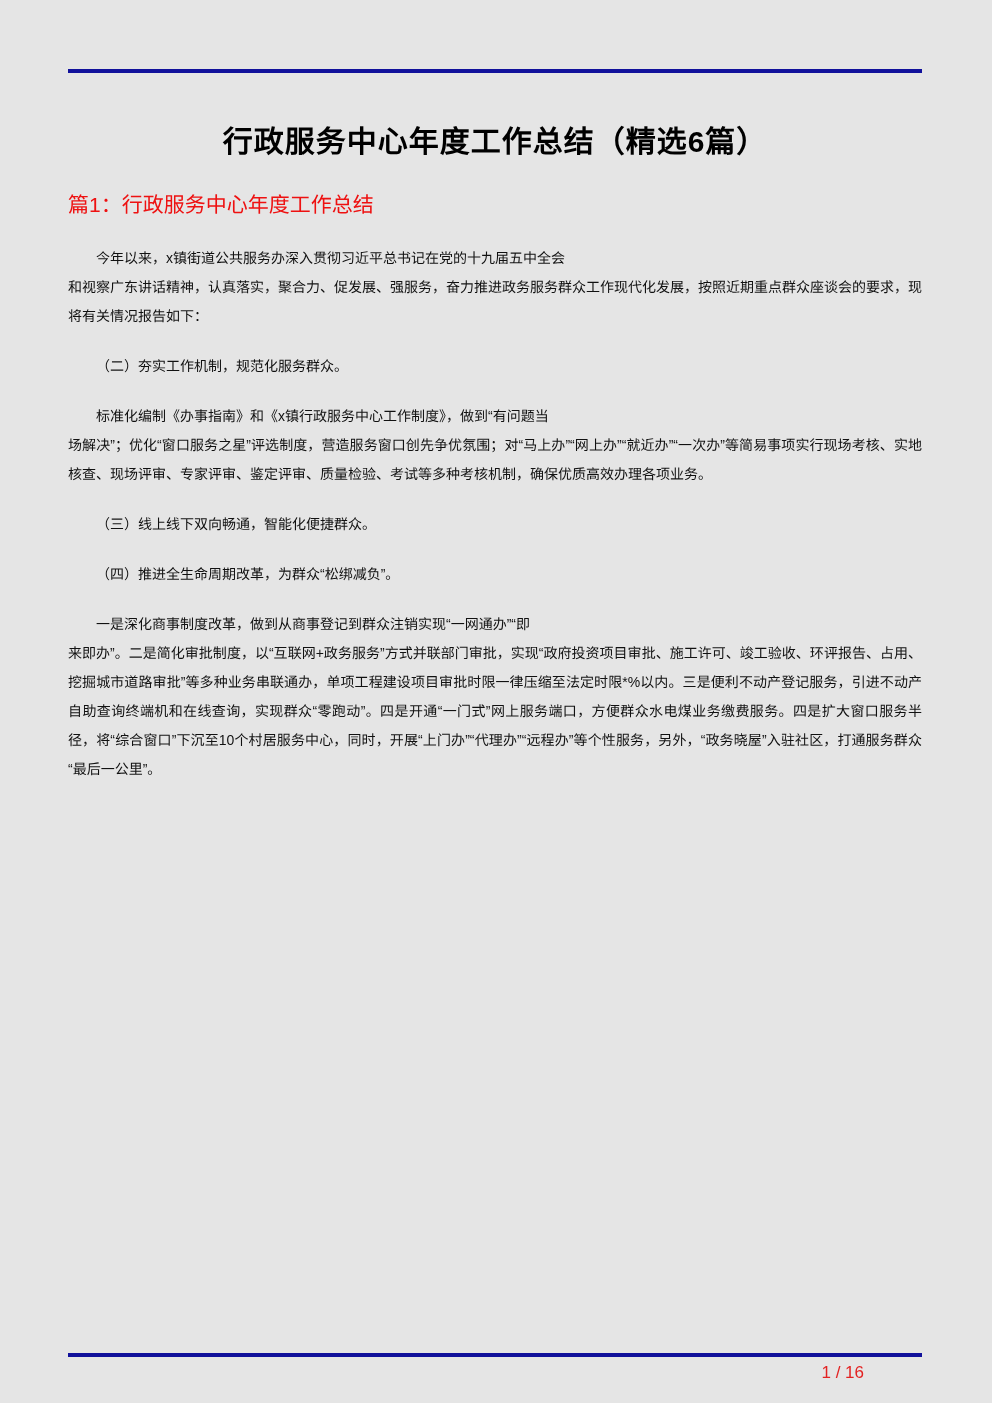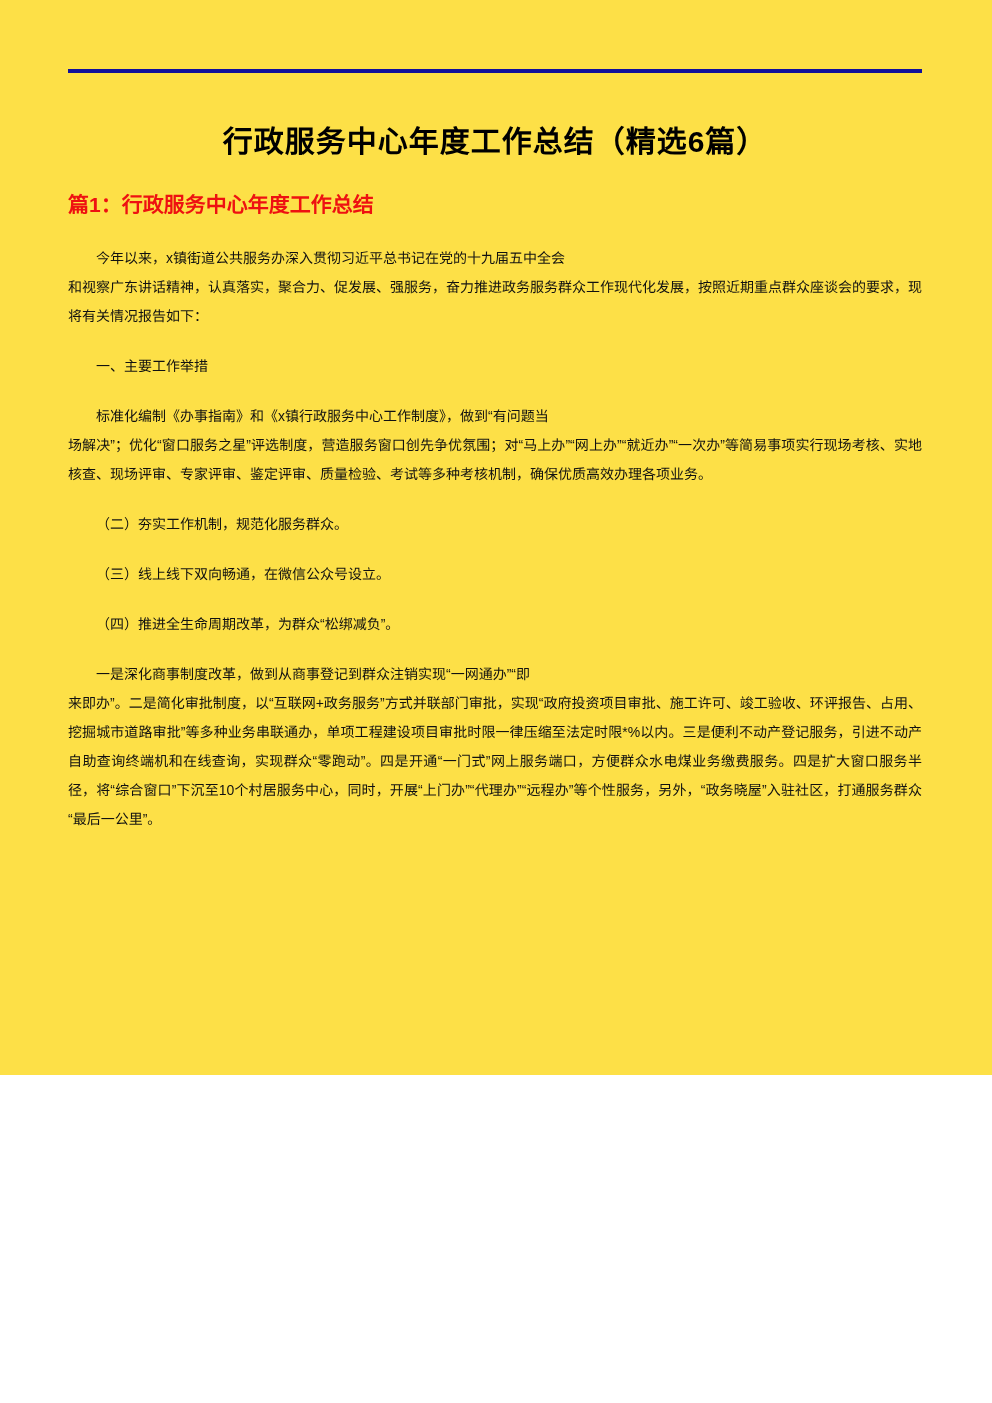--- a/index.html
+++ b/index.html
@@ -4,22 +4,22 @@
 <style>
   html, body {
     margin: 0;
     padding: 0;
     background: #ffffff;
     font-family: "Liberation Sans", "DejaVu Sans", sans-serif;
   }
   .page {
     position: relative;
     width: 992px;
-    height: 1075px;
-    background: #fde047;
+    height: 1403px;
+    background: #e5e5e5;
     overflow: hidden;
   }
   .content {
     position: absolute;
     left: 68px;
     right: 70px;
     top: 0;
   }
   .rule {
     height: 4px;
@@ -36,21 +36,21 @@
     font-size: 30px;
     line-height: 38px;
     font-weight: 700;
     color: #000000;
     letter-spacing: 1px;
   }
   .section-heading {
     margin: 30px 0 8px 0;
     font-size: 21px;
     line-height: 27px;
-    font-weight: 700;
+    font-weight: 400;
     color: #ee1111;
   }
   .body-text {
     margin-top: 26px;
   }
   .body-text p {
     margin: 0 0 21px 0;
     font-size: 14px;
     line-height: 29px;
     color: #111111;
@@ -82,25 +82,24 @@
 
     <div class="rule top-rule"></div>
 
     <h1 class="doc-title">行政服务中心年度工作总结（精选6篇）</h1>
 
     <h2 class="section-heading">篇1：行政服务中心年度工作总结</h2>
 
     <div class="body-text">
       <p>今年以来，x镇街道公共服务办深入贯彻习近平总书记在党的十九届五中全会
 和视察广东讲话精神，认真落实，聚合力、促发展、强服务，奋力推进政务服务群众工作现代化发展，按照近期重点群众座谈会的要求，现将有关情况报告如下：</p>
-      <p>一、主要工作举措</p>
+      <p>（二）夯实工作机制，规范化服务群众。</p>
       <p>标准化编制《办事指南》和《x镇行政服务中心工作制度》，做到“有问题当
 场解决”；优化“窗口服务之星”评选制度，营造服务窗口创先争优氛围；对“马上办”“网上办”“就近办”“一次办”等简易事项实行现场考核、实地核查、现场评审、专家评审、鉴定评审、质量检验、考试等多种考核机制，确保优质高效办理各项业务。</p>
-      <p>（二）夯实工作机制，规范化服务群众。</p>
-      <p>（三）线上线下双向畅通，在微信公众号设立。</p>
+      <p>（三）线上线下双向畅通，智能化便捷群众。</p>
       <p>（四）推进全生命周期改革，为群众“松绑减负”。</p>
       <p>一是深化商事制度改革，做到从商事登记到群众注销实现“一网通办”“即
 来即办”。二是简化审批制度，以“互联网+政务服务”方式并联部门审批，实现“政府投资项目审批、施工许可、竣工验收、环评报告、占用、挖掘城市道路审批”等多种业务串联通办，单项工程建设项目审批时限一律压缩至法定时限*%以内。三是便利不动产登记服务，引进不动产自助查询终端机和在线查询，实现群众“零跑动”。四是开通“一门式”网上服务端口，方便群众水电煤业务缴费服务。四是扩大窗口服务半径，将“综合窗口”下沉至10个村居服务中心，同时，开展“上门办”“代理办”“远程办”等个性服务，另外，“政务晓屋”入驻社区，打通服务群众“最后一公里”。</p>
     </div>
   </div>
 
   <div class="footer">
     <div class="rule"></div>
     <div class="page-number">1 / 16</div>
   </div>

